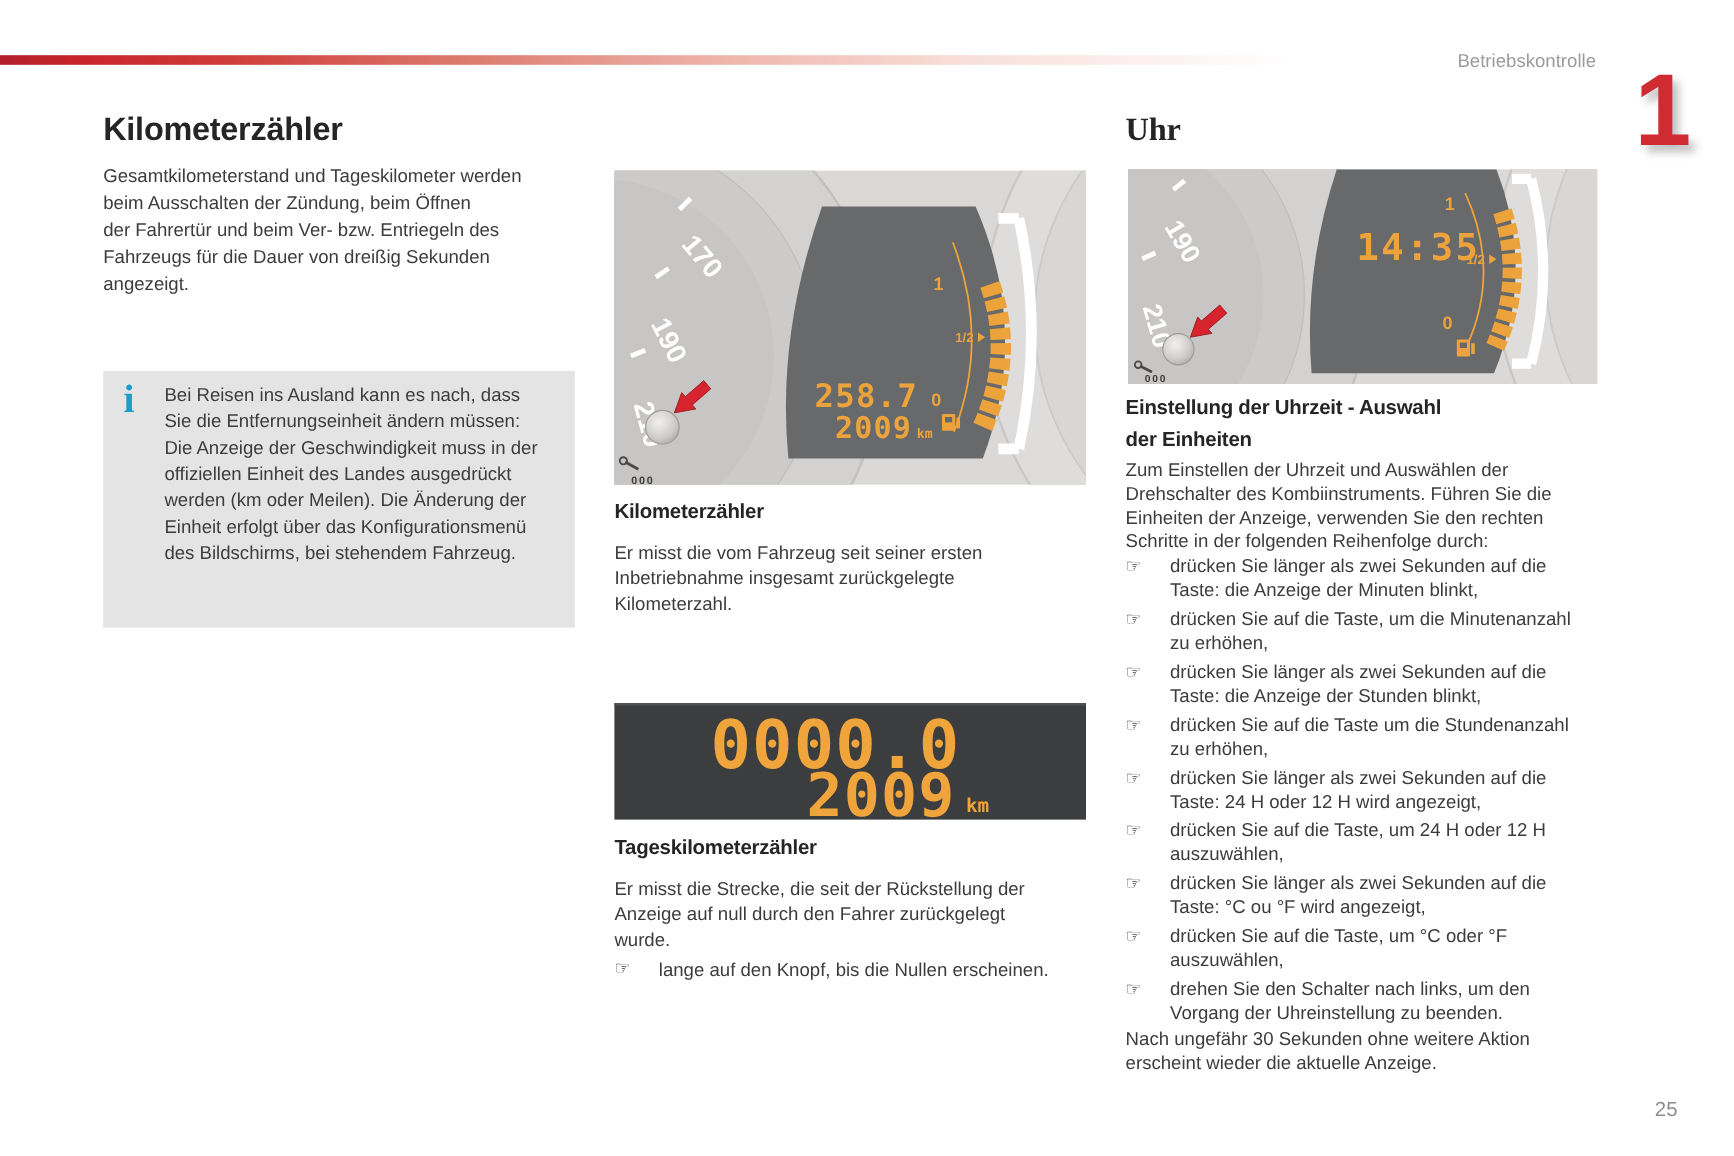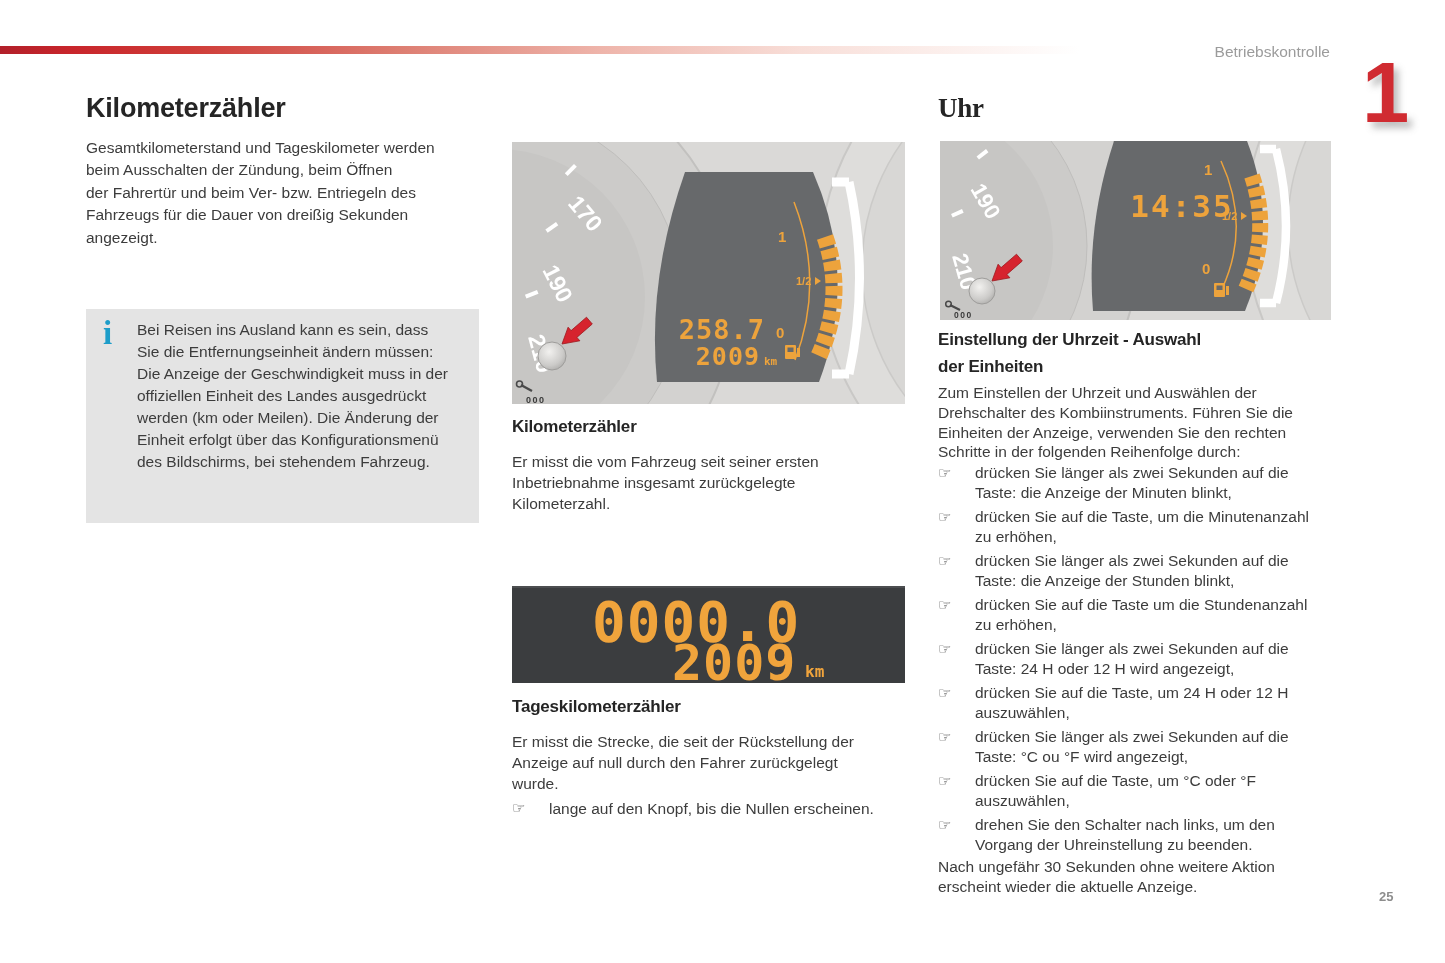--- a/index.html
+++ b/index.html
@@ -26,21 +26,21 @@
   .midp{line-height:21.2px;}
   .bullet-row{display:flex;width:400px;}
   .step-icon{flex:none;width:37px;font-size:15px;color:#3f3f3f;line-height:19.5px;}
   .bullet-row .btext{flex:1;line-height:21.3px;}
   .rintro{line-height:19.8px;}
   .steps{list-style:none;margin:0;padding:0;width:400px;}
   .step{display:flex;margin-bottom:5px;}
   .step-text{flex:1;line-height:19.5px;}
   .outro{line-height:19.5px;}
   .h2r{line-height:26.5px;}
-  .pagenum{left:1379px;top:889px;font-size:13px;font-weight:bold;color:#8d8d8d;}
+  .pagenum{left:1379px;top:915px;font-size:17px;font-weight:normal;color:#8d8d8d;}
   .lcdpanel{left:512px;top:586px;width:393px;height:97px;background:#3b3d3f;border-top:2px solid #4c4e50;box-sizing:border-box;}
   .seg{font-family:"DejaVu Sans Mono",monospace;font-weight:bold;color:#f0a43c;line-height:1;}
   .l1{left:80px;top:6px;font-size:56px;letter-spacing:1px;}
   .l2{left:160px;top:50px;font-size:50px;letter-spacing:1px;}
   .lkm{left:293px;top:76px;font-size:16px;}
   svg text{font-family:"Liberation Sans",sans-serif;}
   svg .segfont{font-family:"DejaVu Sans Mono",monospace;font-weight:bold;}
 </style>
 </head>
 <body>
@@ -53,21 +53,21 @@
 <div class="abs bt intro" style="left:86px;top:137px;width:400px;">
   <span class="ln">Gesamtkilometerstand und Tageskilometer werden</span>
   <span class="ln">beim Ausschalten der Zündung, beim Öffnen</span>
   <span class="ln">der Fahrertür und beim Ver- bzw. Entriegeln des</span>
   <span class="ln">Fahrzeugs für die Dauer von dreißig Sekunden</span>
   <span class="ln">angezeigt.</span>
 </div>
 <div class="abs infobox">
   <span class="info-i">i</span>
   <div class="bt itext">
-    <span class="ln">Bei Reisen ins Ausland kann es sein, dass</span>
+    <span class="ln">Bei Reisen ins Ausland kann es nach, dass</span>
     <span class="ln">Sie die Entfernungseinheit ändern müssen:</span>
     <span class="ln">Die Anzeige der Geschwindigkeit muss in der</span>
     <span class="ln">offiziellen Einheit des Landes ausgedrückt</span>
     <span class="ln">werden (km oder Meilen). Die Änderung der</span>
     <span class="ln">Einheit erfolgt über das Konfigurationsmenü</span>
     <span class="ln">des Bildschirms, bei stehendem Fahrzeug.</span>
   </div>
 </div>
 
 <svg class="abs" style="left:512px;top:142px;" width="393" height="262" viewBox="0 0 393 262">

